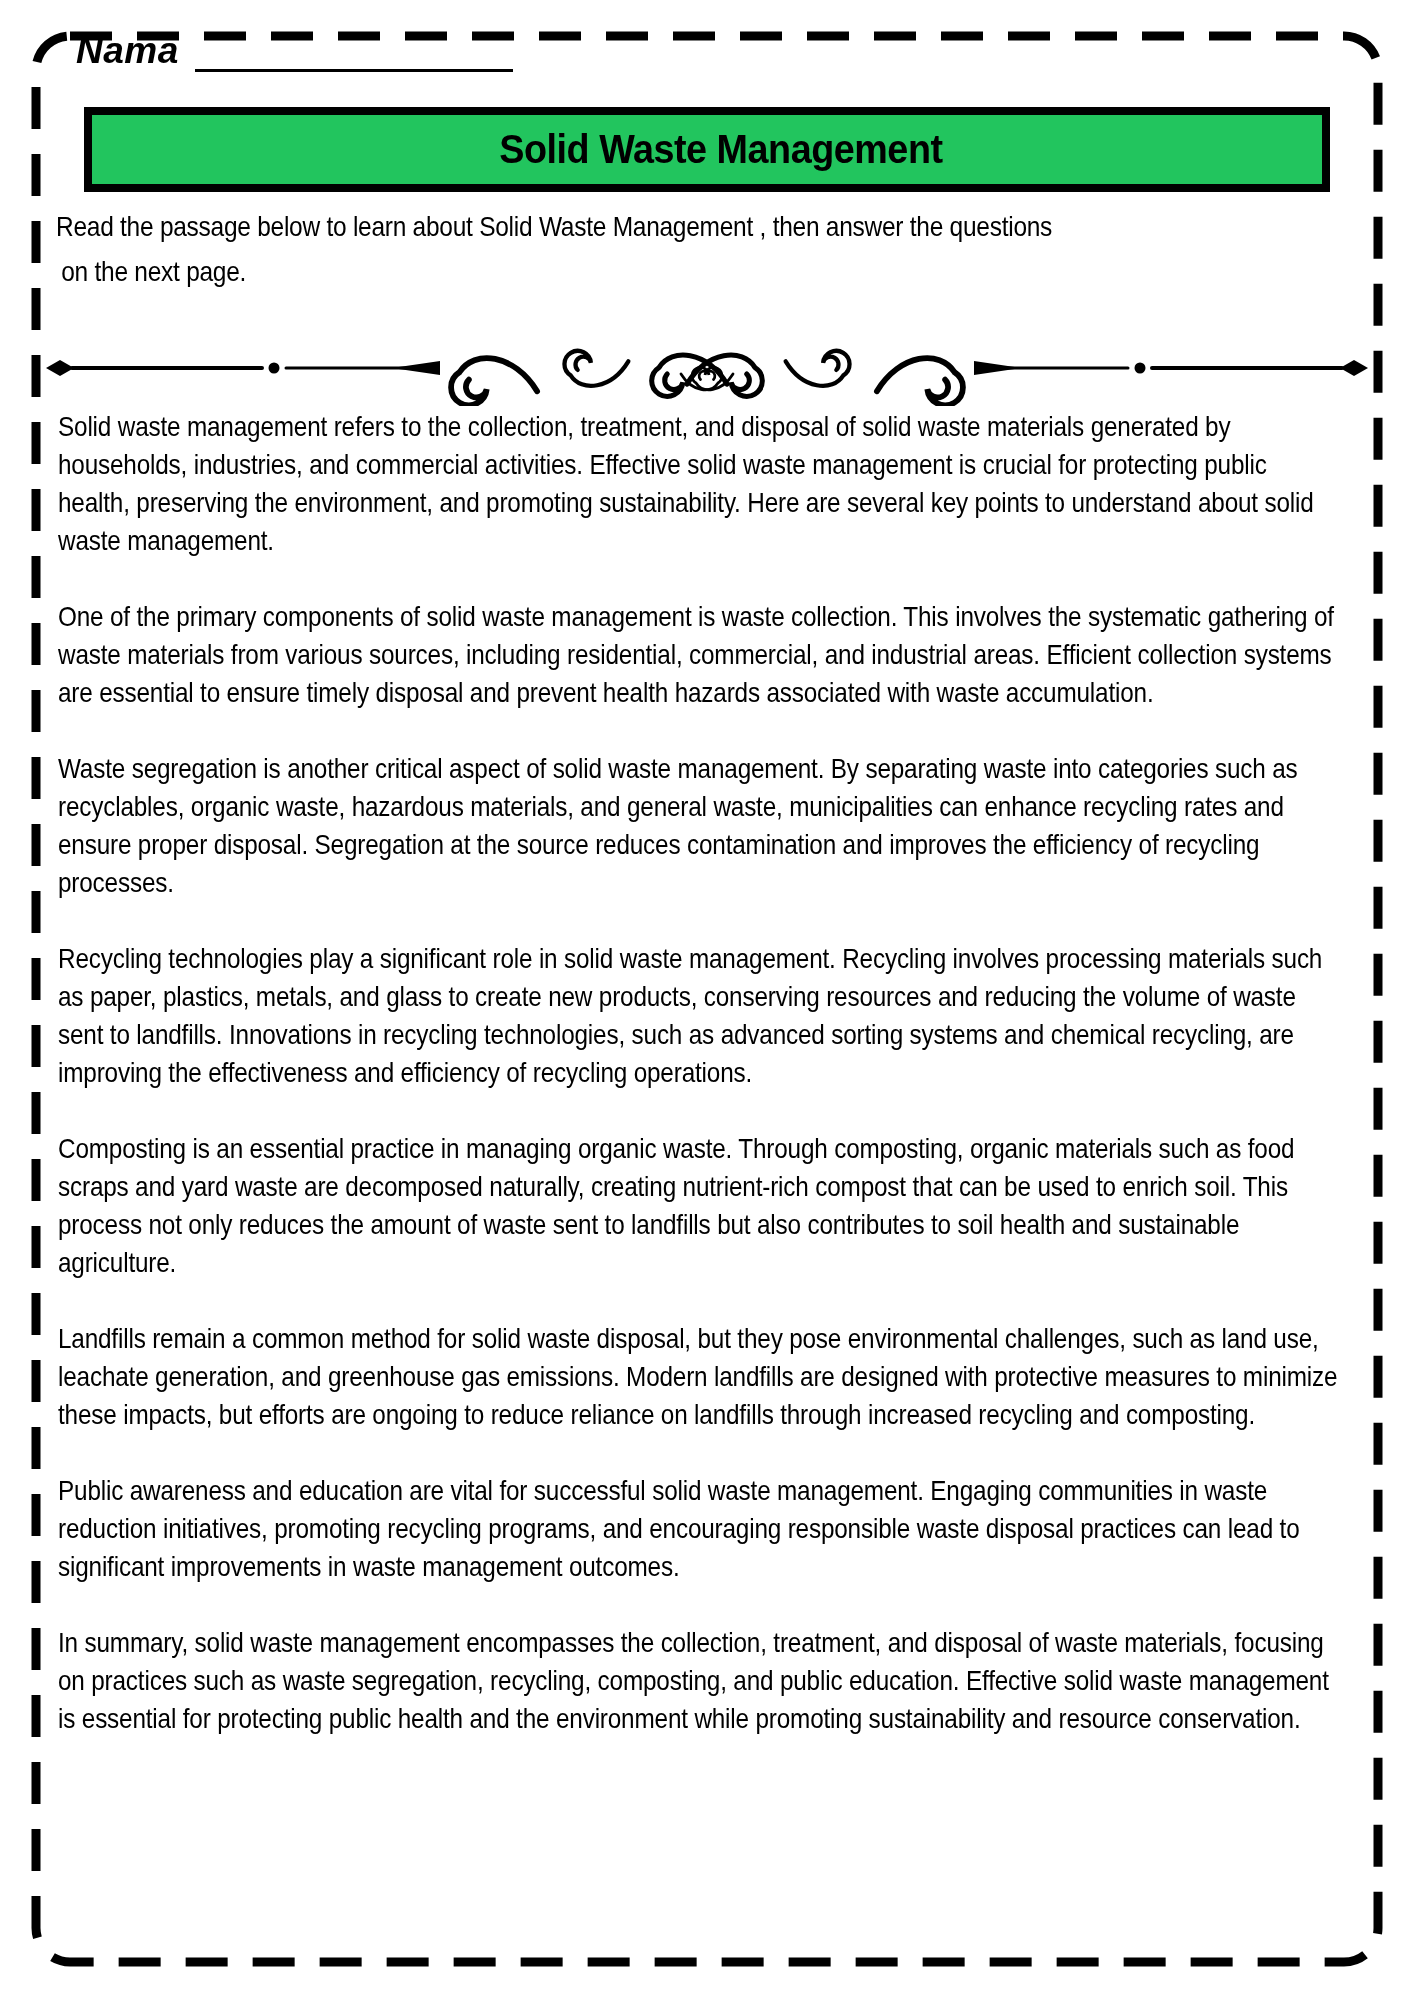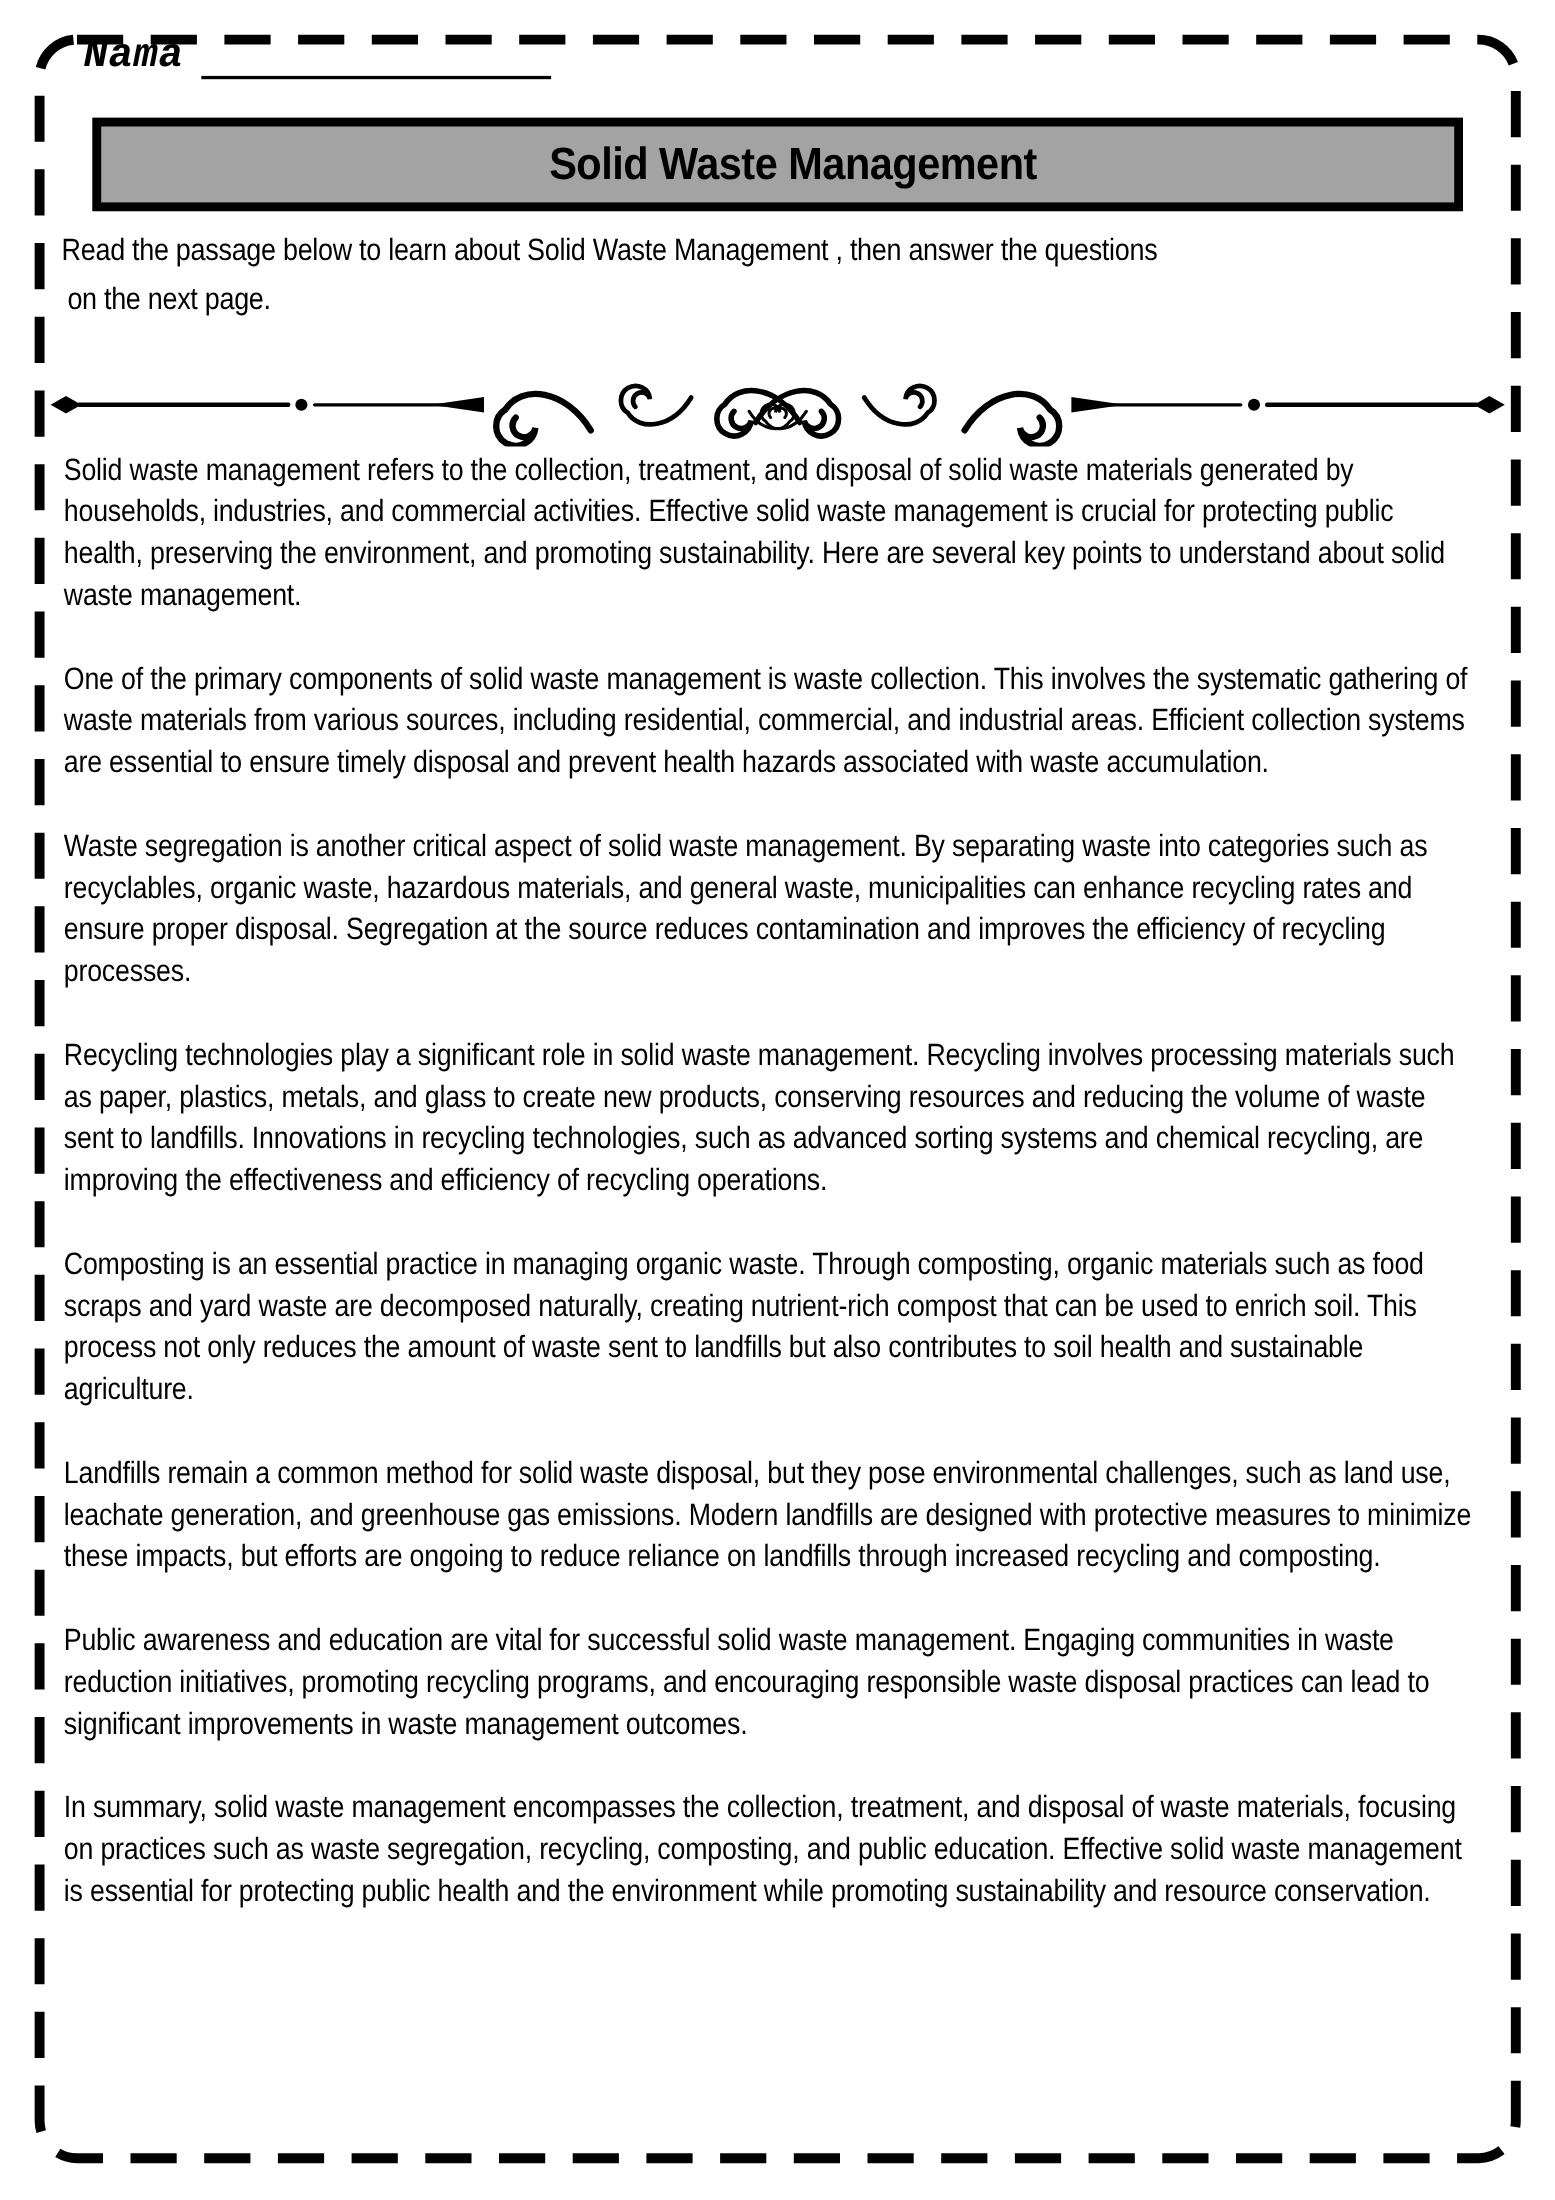--- a/index.html
+++ b/index.html
@@ -16,42 +16,42 @@
     position: absolute; left: 0; top: 0;
     width: 1414px; height: 2000px;
     pointer-events: none;
   }
 
   .name-row {
     position: absolute; left: 76px; top: 30px;
     white-space: nowrap;
   }
   .name-label {
-    font-family: Liberation Mono, monospace;
+    font-family: Liberation Sans, sans-serif;
     font-style: italic;
     font-weight: bold;
     font-size: 37px;
     letter-spacing: 0.5px;
   }
   .name-line {
     display: inline-block;
     width: 318px;
     height: 36px;
     margin-left: 16px;
     border-bottom: 3px solid #000;
     vertical-align: bottom;
   }
 
   .title-box {
     position: absolute; left: 84px; top: 107px;
     width: 1246px; height: 85px;
     border: 8px solid #000;
     box-sizing: border-box;
     display: flex; align-items: center; justify-content: center;
-    background: #a3a3a3;
+    background: #22c55e;
     padding-left: 27px;
   }
   .title-text {
     font-size: 41px;
     font-weight: bold;
     letter-spacing: -0.5px;
     white-space: nowrap;
     transform: scaleX(0.92);
   }
 

